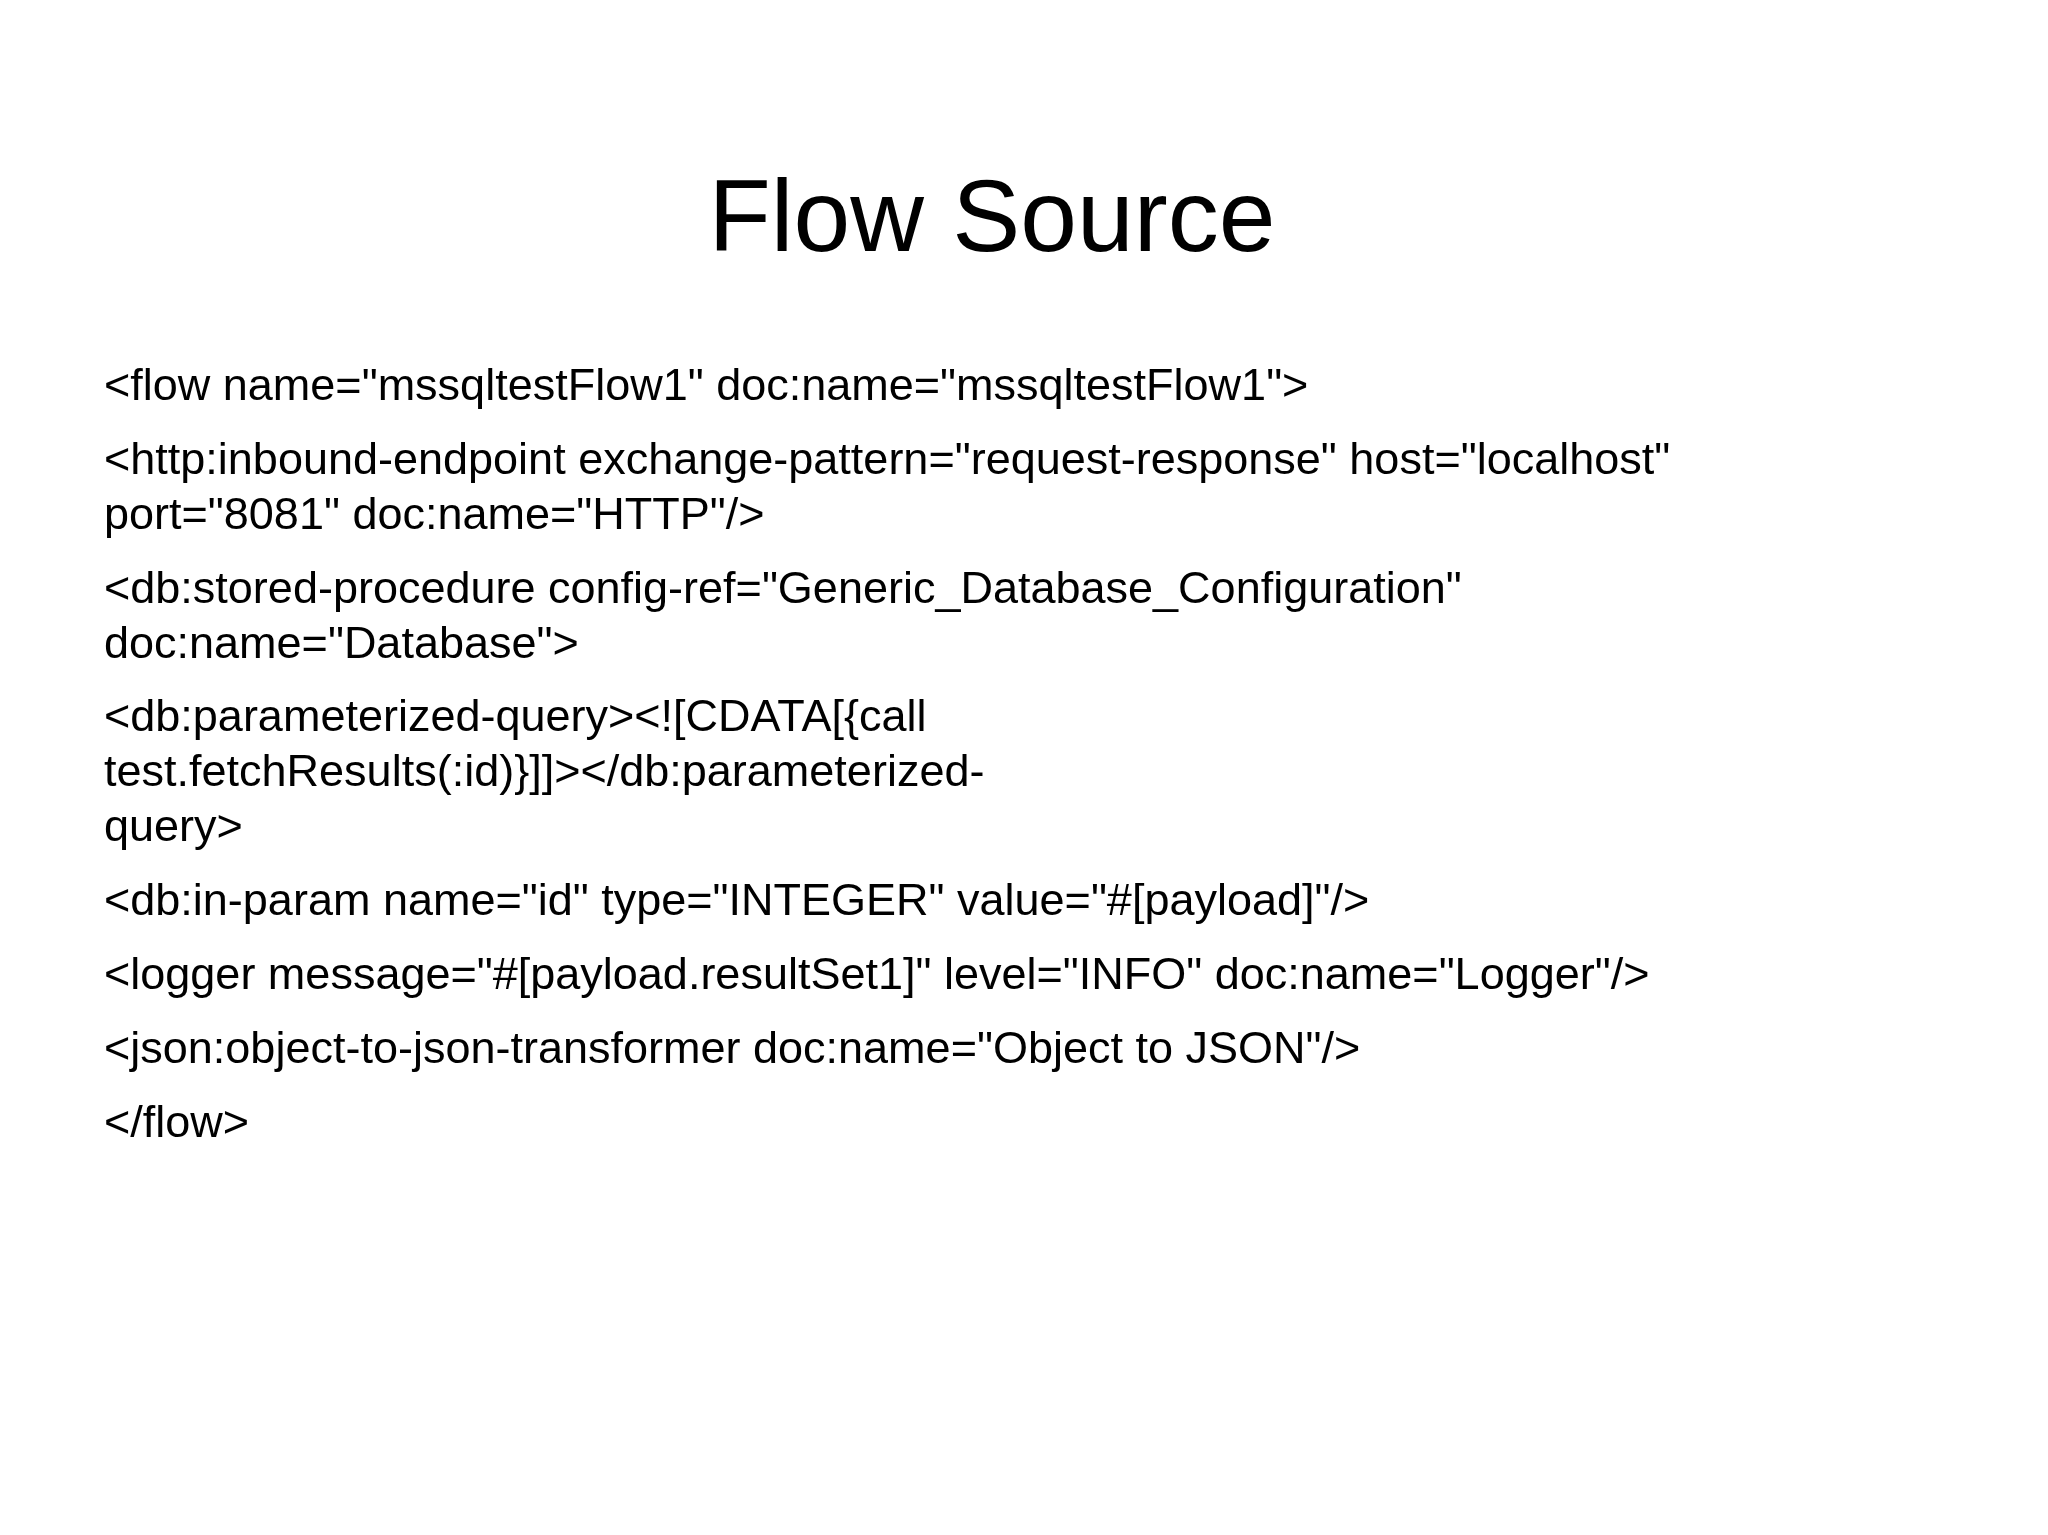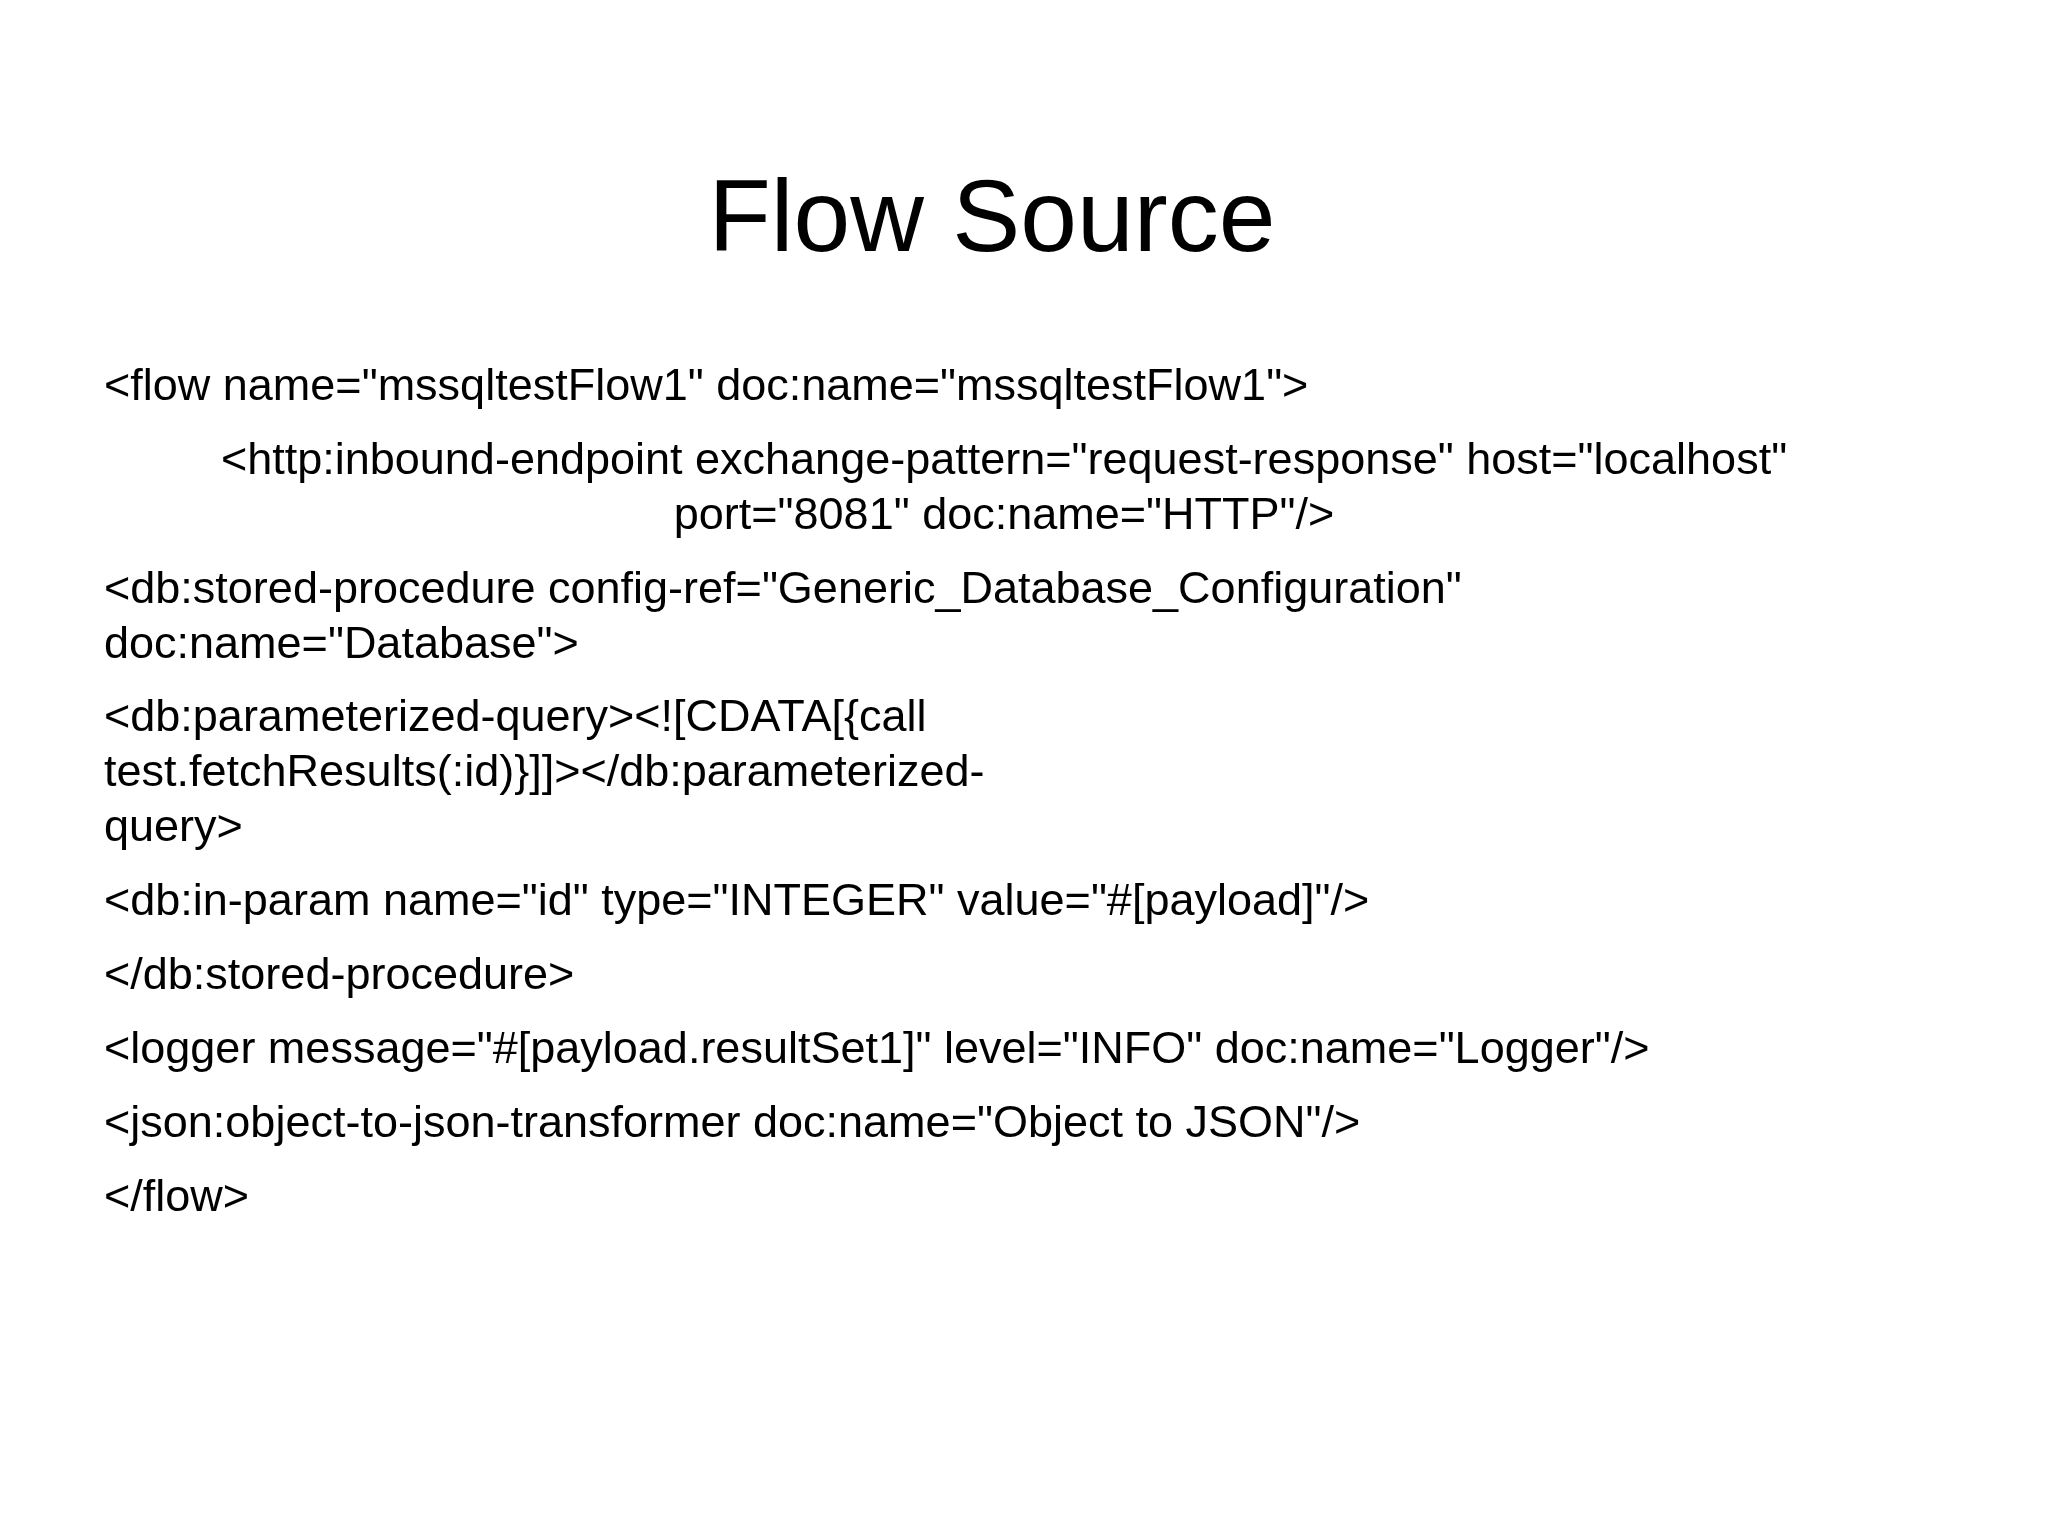--- a/index.html
+++ b/index.html
@@ -48,21 +48,21 @@
     color: #000000;
     margin: 0 0 19px 0;
     word-wrap: break-word;
     white-space: normal;
   }
   .code-line:last-child {
     margin-bottom: 7px;
   }
   
   .w-1 { width: 1500px; }
-  .w-2 { width: 1800px; text-align: center; }
+  .w-2 { width: 1800px; }
   .w-3 { width: 1600px; margin-top: 12px; }
   .w-4 { width: 1010px; }
   .w-5 { width: 1700px; }
   .w-6 { width: 1500px; }
   .w-7 { width: 1800px; }
   .w-8 { width: 1700px; margin-top: 12px; }
   .w-9 { width: 1000px; }
 </style>
 </head>
 <body>
@@ -76,21 +76,20 @@
     <p class="code-line w-1">&lt;flow name="mssqltestFlow1" doc:name="mssqltestFlow1"&gt;</p>
 
     <p class="code-line w-2">&lt;http:inbound-endpoint exchange-pattern="request-response" host="localhost" port="8081" doc:name="HTTP"/&gt;</p>
 
     <p class="code-line w-3">&lt;db:stored-procedure config-ref="Generic_Database_Configuration" doc:name="Database"&gt;</p>
 
     <p class="code-line w-4">&lt;db:parameterized-query&gt;&lt;![CDATA[{call test.fetchResults(:id)}]]&gt;&lt;/db:parameterized-query&gt;</p>
 
     <p class="code-line w-5">&lt;db:in-param name="id" type="INTEGER" value="#[payload]"/&gt;</p>
 
-    <p class="code-line w-6">&lt;/db:stored-procedure&gt;</p>
 
     <p class="code-line w-7">&lt;logger message="#[payload.resultSet1]" level="INFO" doc:name="Logger"/&gt;</p>
 
     <p class="code-line w-8">&lt;json:object-to-json-transformer doc:name="Object to JSON"/&gt;</p>
 
     <p class="code-line w-9">&lt;/flow&gt;</p>
 
   </div>
 </div>
 

